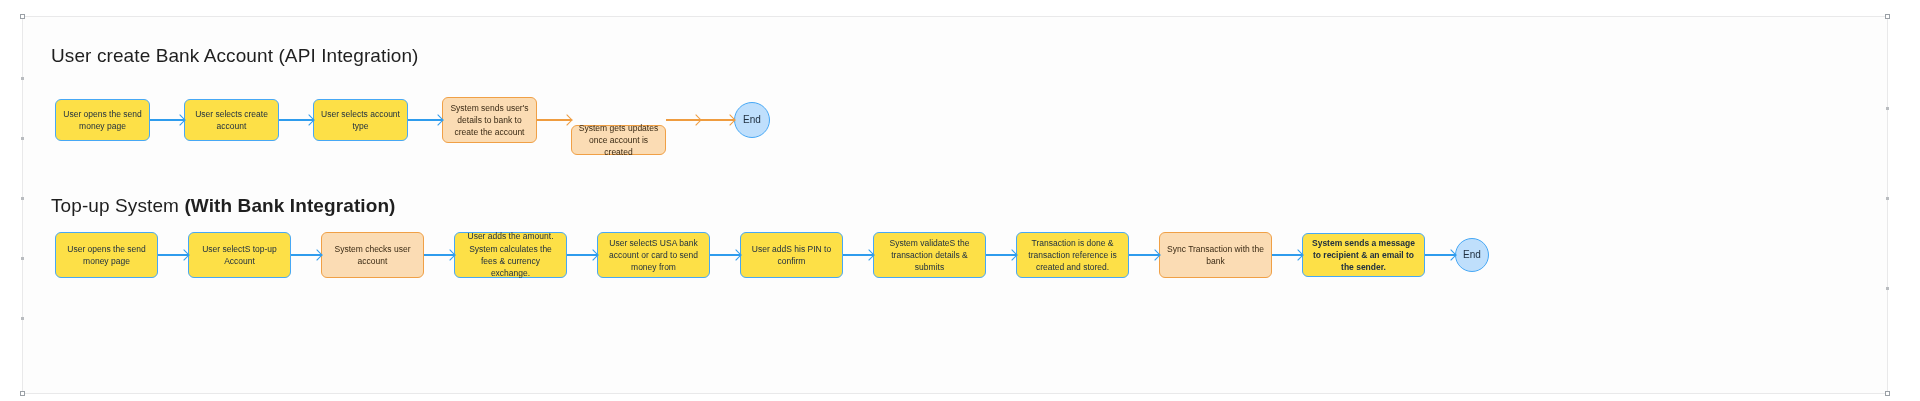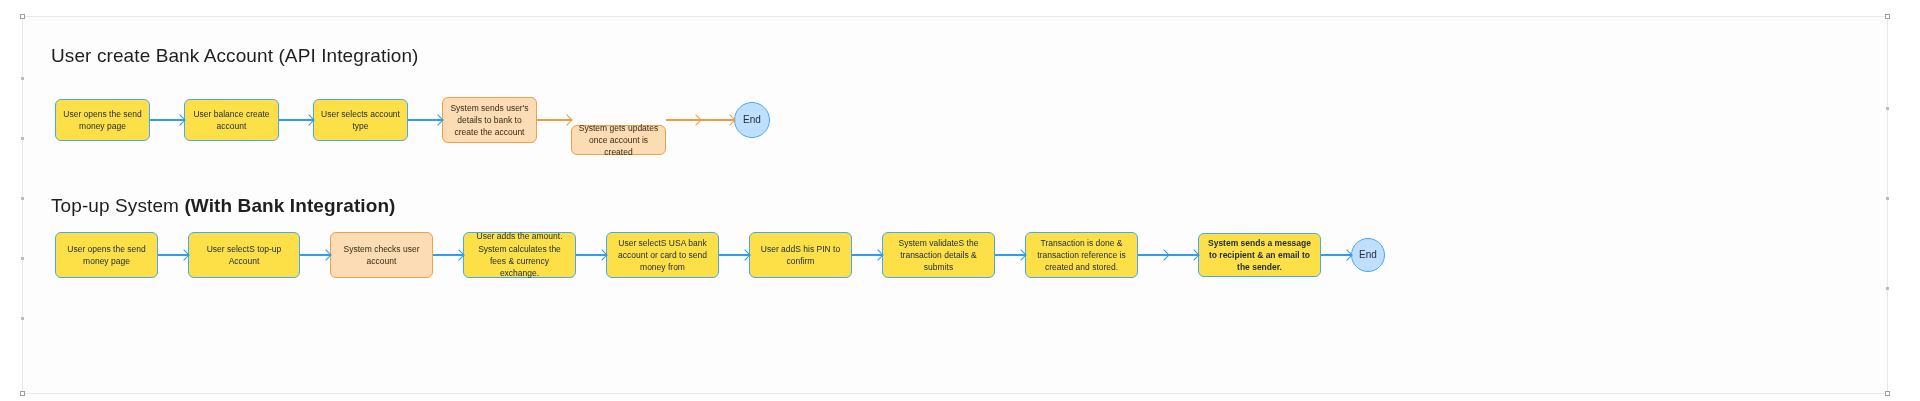--- a/index.html
+++ b/index.html
@@ -143,21 +143,21 @@
       </div>
       <div class="flow-row" id="row-0" style="left:32px; top:68px;">
           <div class="node blue" style="width: 95px; height: 42px;">
             <span>User opens the send money page</span>
           </div>
           <div class="arrow blue" style="width: 34px;">
             <span class="shaft"></span>
             <span class="head"></span>
           </div>
           <div class="node blue" style="width: 95px; height: 42px;">
-            <span>User balance create account</span>
+            <span>User selects create account</span>
           </div>
           <div class="arrow blue" style="width: 34px;">
             <span class="shaft"></span>
             <span class="head"></span>
           </div>
           <div class="node blue" style="width: 95px; height: 42px;">
             <span>User selects account type</span>
           </div>
           <div class="arrow blue" style="width: 34px;">
             <span class="shaft"></span>
@@ -192,21 +192,21 @@
         <span>Top-up System </span><b>(With Bank Integration)</b>
       </div>
       <div class="flow-row" id="row-1" style="left:32px; top:215px;">
           <div class="node blue" style="width: 103px; height: 46px;">
             <span>User opens the send money page</span>
           </div>
           <div class="arrow blue" style="width: 30px;">
             <span class="shaft"></span>
             <span class="head"></span>
           </div>
-          <div class="node blue" style="width: 112px; height: 46px;">
+          <div class="node blue" style="width: 103px; height: 46px;">
             <span>User selectS top-up Account</span>
           </div>
           <div class="arrow blue" style="width: 30px;">
             <span class="shaft"></span>
             <span class="head"></span>
           </div>
           <div class="node orange" style="width: 103px; height: 46px; justify-content: flex-end;">
             <span>System checks user account</span>
           </div>
           <div class="arrow blue" style="width: 30px;">
@@ -240,20 +240,23 @@
           <div class="arrow blue" style="width: 30px;">
             <span class="shaft"></span>
             <span class="head"></span>
           </div>
           <div class="node blue" style="width: 113px; height: 46px;">
             <span>Transaction is done &amp; transaction reference is created and stored.</span>
           </div>
           <div class="arrow blue" style="width: 30px;">
             <span class="shaft"></span>
             <span class="head"></span>
+          </div>
+          <div class="node orange" style="width: 113px; height: 46px;">
+            <span>Sync Transaction with the bank</span>
           </div>
           <div class="arrow blue" style="width: 30px;">
             <span class="shaft"></span>
             <span class="head"></span>
           </div>
           <div class="node blue" style="width: 123px; height: 44px; font-weight: bold;">
             <span>System sends a message to recipient &amp; an email to the sender.</span>
           </div>
           <div class="arrow blue" style="width: 30px;">
             <span class="shaft"></span>

